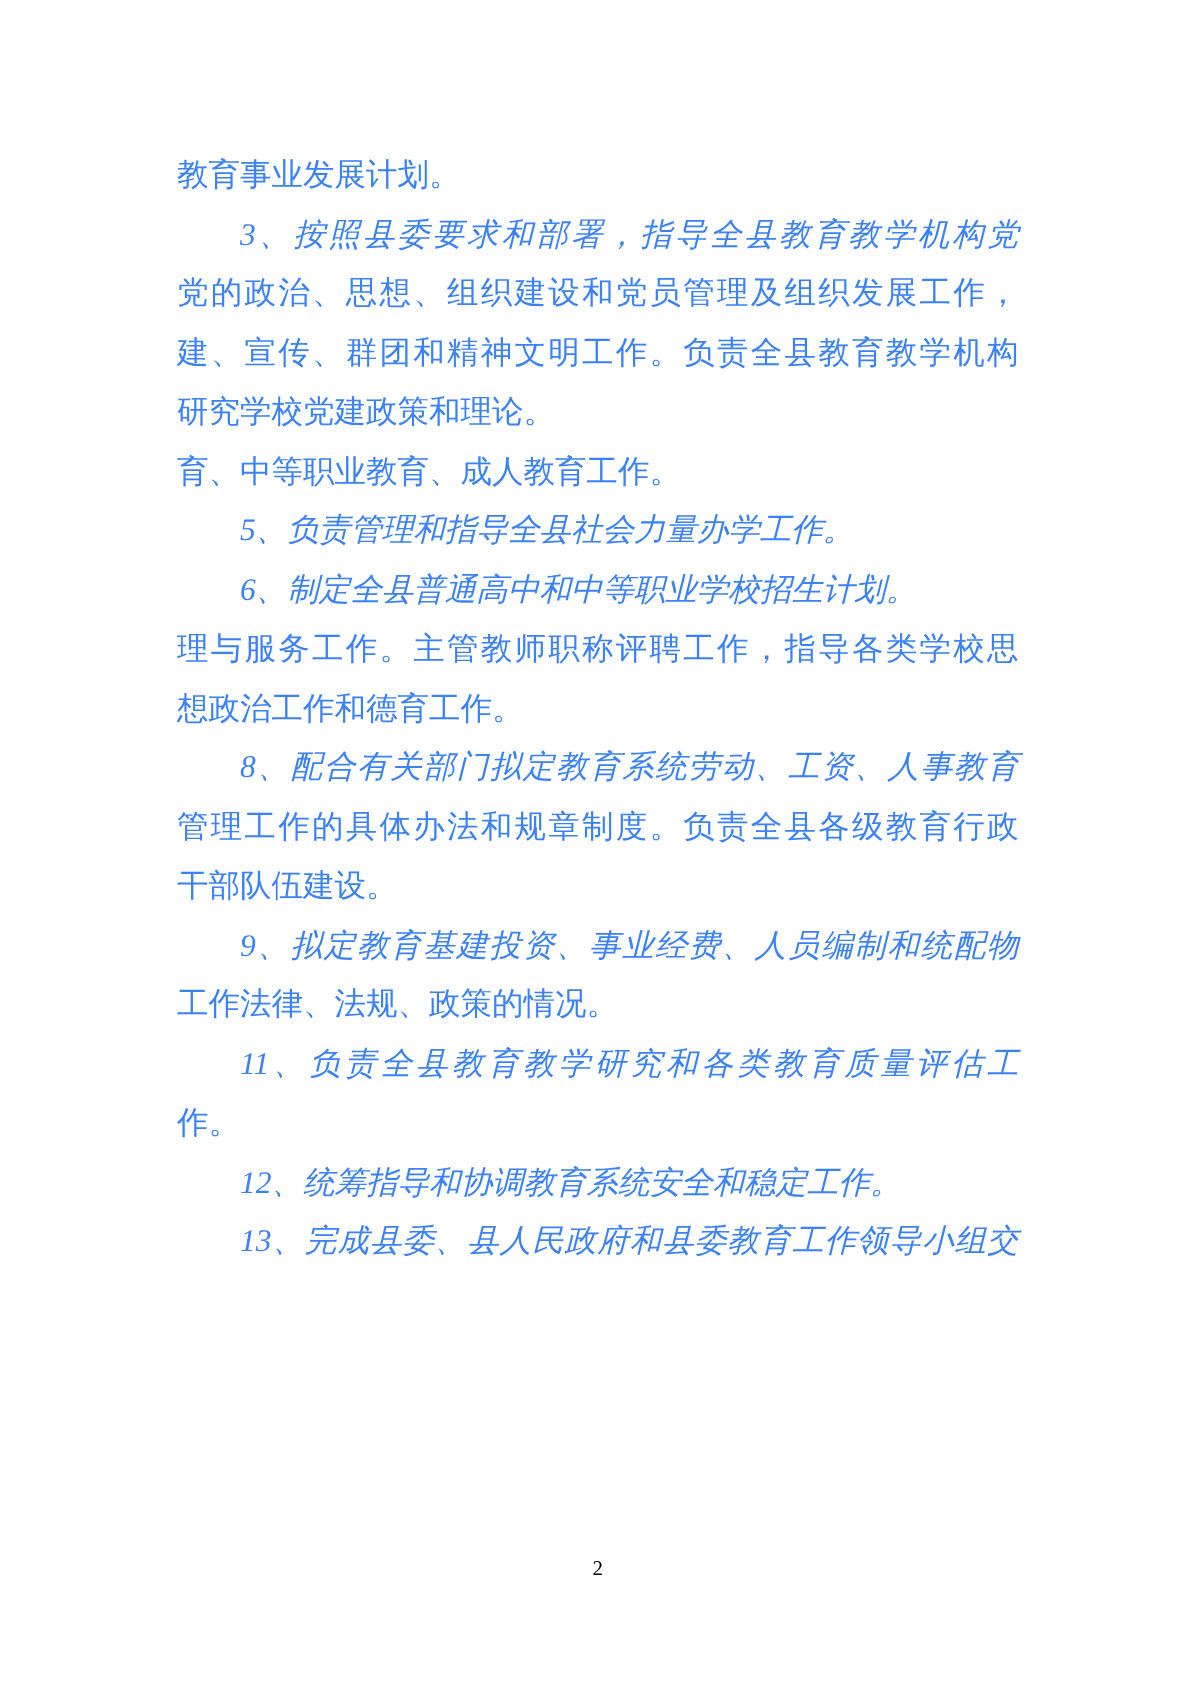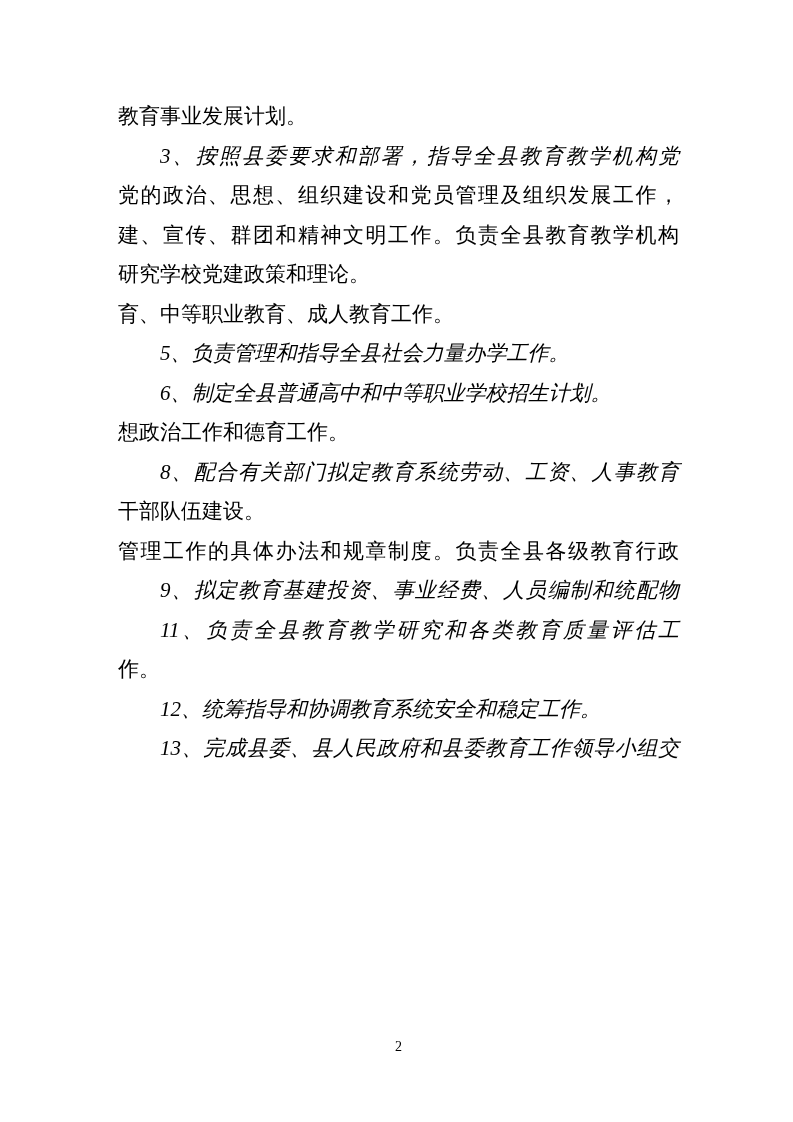--- a/index.html
+++ b/index.html
@@ -22,21 +22,21 @@
     width: 793px;
     height: 1122px;
     background: #ffffff;
   }
   .content {
     position: absolute;
     left: 118px;
     top: 97px;
     width: 561px;
     font-size: 21px;
-    color: #000000;
+    color: #3b82f6;
   }
   .line {
     height: 39.5px;
     line-height: 39.5px;
     text-align: justify;
     text-align-last: justify;
     overflow: visible;
   }
   .line.first {
     text-indent: 42px;
@@ -62,25 +62,27 @@
 <div class="page">
   <div class="content" id="content">
       <div class="line plain-last">教育事业发展计划。</div>
       <div class="line first">3、按照县委要求和部署，指导全县教育教学机构党</div>
       <div class="line">党的政治、思想、组织建设和党员管理及组织发展工作，</div>
       <div class="line">建、宣传、群团和精神文明工作。负责全县教育教学机构</div>
       <div class="line plain-last">研究学校党建政策和理论。</div>
       <div class="line plain-last">育、中等职业教育、成人教育工作。</div>
       <div class="line first plain-last">5、负责管理和指导全县社会力量办学工作。</div>
       <div class="line first plain-last">6、制定全县普通高中和中等职业学校招生计划。</div>
+      <div class="line">理与服务工作。主管教师职称评聘工作，指导各类学校思</div>
       <div class="line plain-last">想政治工作和德育工作。</div>
       <div class="line first">8、配合有关部门拟定教育系统劳动、工资、人事教育</div>
+      <div class="line">管理工作的具体办法和规章制度。负责全县各级教育行政</div>
       <div class="line plain-last">干部队伍建设。</div>
-      <div class="line">管理工作的具体办法和规章制度。负责全县各级教育行政</div>
       <div class="line first">9、拟定教育基建投资、事业经费、人员编制和统配物</div>
+      <div class="line plain-last">工作法律、法规、政策的情况。</div>
       <div class="line first">11、负责全县教育教学研究和各类教育质量评估工</div>
       <div class="line plain-last">作。</div>
       <div class="line first plain-last">12、统筹指导和协调教育系统安全和稳定工作。</div>
       <div class="line first">13、完成县委、县人民政府和县委教育工作领导小组交</div>
     </div>
   <div class="footer">
     <span>2</span>
   </div>
 </div>
 

